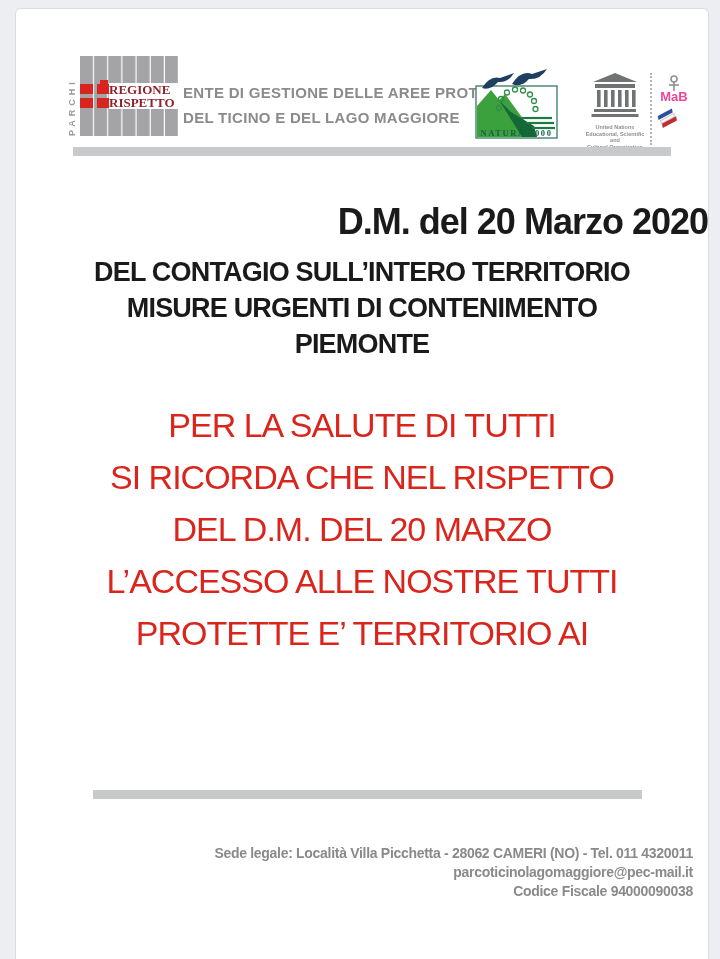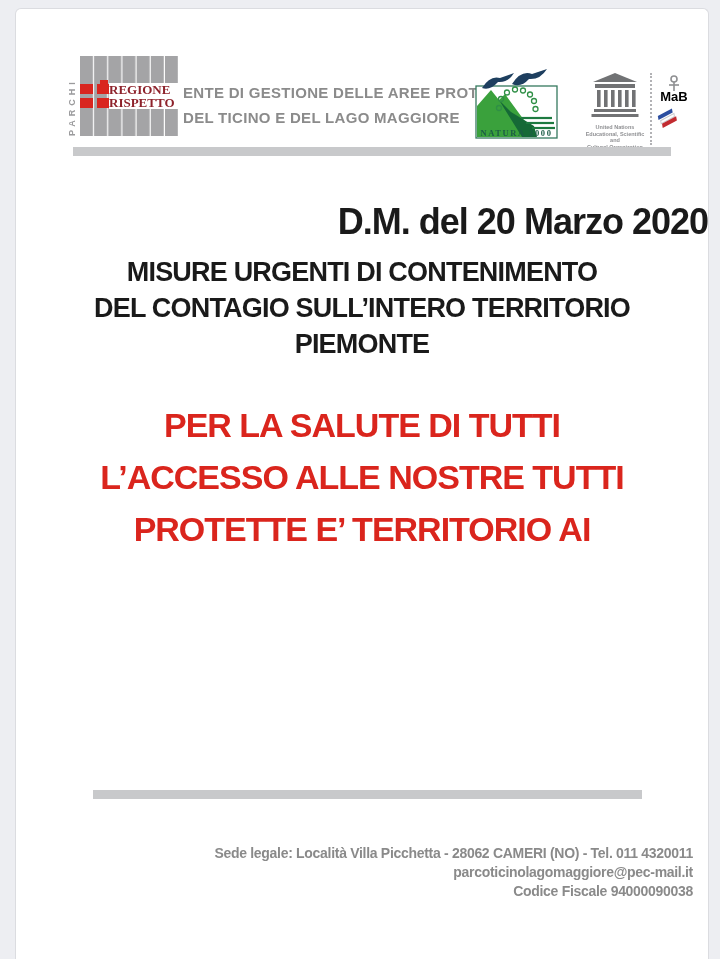--- a/index.html
+++ b/index.html
@@ -42,21 +42,21 @@
   }
   .natura-logo{position:absolute;left:458px;top:57px;width:86px;height:74px;}
   .unesco-logo{position:absolute;left:568px;top:64px;width:62px;text-align:center;}
   .unesco-caption{
     margin-top:3px;font-size:5.5px;line-height:6.5px;color:#8f9093;font-weight:bold;
   }
   .header-sep{position:absolute;left:634px;top:64px;height:72px;width:0;border-left:2px dotted #b2b2b5;}
   .mab-logo{position:absolute;left:642px;top:66px;width:32px;height:62px;}
   .mab-ankh{display:block;margin:0 auto;}
   .mab-word{
-    text-align:center;font-size:13px;font-weight:bold;color:#000000;letter-spacing:0;
+    text-align:center;font-size:13px;font-weight:bold;color:#ec4899;letter-spacing:0;
     margin-top:-2px;
   }
   .mab-stripes{position:absolute;left:2px;top:36px;width:18px;height:16px;transform:rotate(-28deg);}
   .mab-stripes div{width:16px;height:3.5px;margin-bottom:1px;transform:skewX(-18deg);}
   .stripe-blue{background:#2b4ea0;}
   .stripe-white{background:#fff;border:.5px solid #c9c9cc;box-sizing:border-box;}
   .stripe-red{background:#c22b30;}
   .bar{position:absolute;background:#c8c9cb;height:9px;}
   .header-bar{left:57px;top:138px;width:598px;}
   .footer-bar{left:77px;top:781px;width:549px;}
@@ -66,21 +66,21 @@
     font-size:36px;line-height:40px;font-weight:bold;color:#1a1a1a;letter-spacing:-1px;
     white-space:nowrap;
   }
   .doc-subtitle{
     position:absolute;top:245px;left:0;width:100%;text-align:center;
     font-size:27px;line-height:36px;font-weight:bold;color:#1a1a1a;letter-spacing:-.8px;
     white-space:nowrap;
   }
   .warning-block{
     position:absolute;top:390px;left:0;width:100%;text-align:center;
-    font-size:34px;line-height:52px;font-weight:bold;color:#da251d;letter-spacing:-1px;
+    font-size:34px;line-height:52px;font-weight:normal;color:#da251d;letter-spacing:-1px;
     white-space:nowrap;
   }
   .footer-text{
     position:absolute;left:57px;top:835px;width:620px;text-align:right;
     font-size:14px;line-height:19px;font-weight:bold;color:#8a8a8a;letter-spacing:-.3px;
     white-space:nowrap;
   }
 </style>
 </head>
 <body>
@@ -169,27 +169,29 @@
       <div class="stripe-white"></div>
       <div class="stripe-red"></div>
     </div>
   </div>
 
   <div class="bar header-bar"></div>
 
   <div class="doc-title">D.M. del 20 Marzo 2020</div>
 
   <div class="doc-subtitle">
+    <div>DEL CONTAGIO SULL’INTERO TERRITORIO</div>
     <div>MISURE URGENTI DI CONTENIMENTO</div>
-    <div>DEL CONTAGIO SULL’INTERO TERRITORIO</div>
     <div>PIEMONTE</div>
   </div>
 
   <div class="warning-block">
     <div>PER LA SALUTE DI TUTTI</div>
+    <div>SI RICORDA CHE NEL RISPETTO</div>
+    <div>DEL D.M. DEL 20 MARZO</div>
     <div>L’ACCESSO ALLE NOSTRE TUTTI</div>
     <div>PROTETTE E’ TERRITORIO AI</div>
   </div>
 
   <div class="bar footer-bar"></div>
 
   <div class="footer-text">
     <div>Sede legale: Località Villa Picchetta - 28062 CAMERI (NO) - Tel. 011 4320011</div>
     <div>parcoticinolagomaggiore@pec-mail.it</div>
     <div>Codice Fiscale 94000090038</div>

